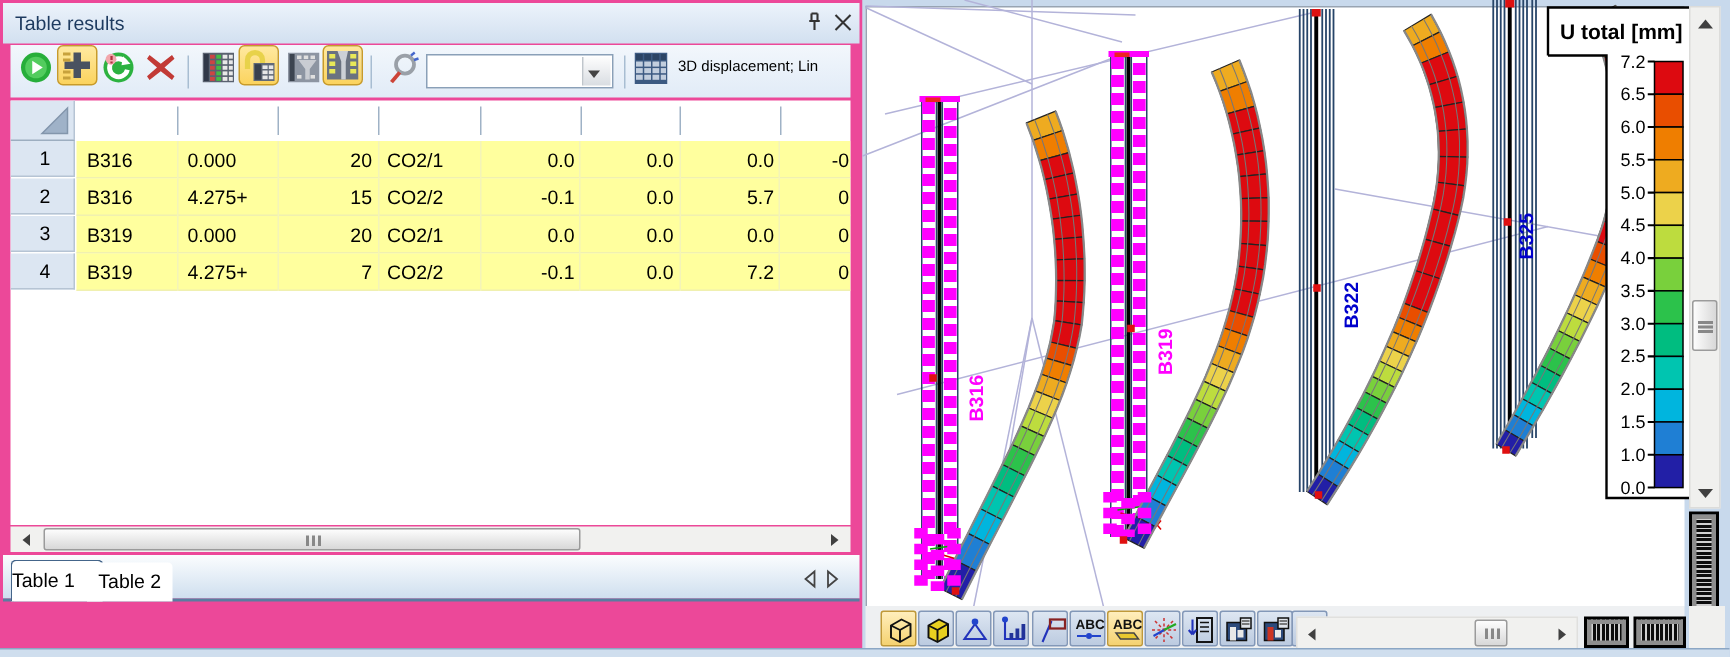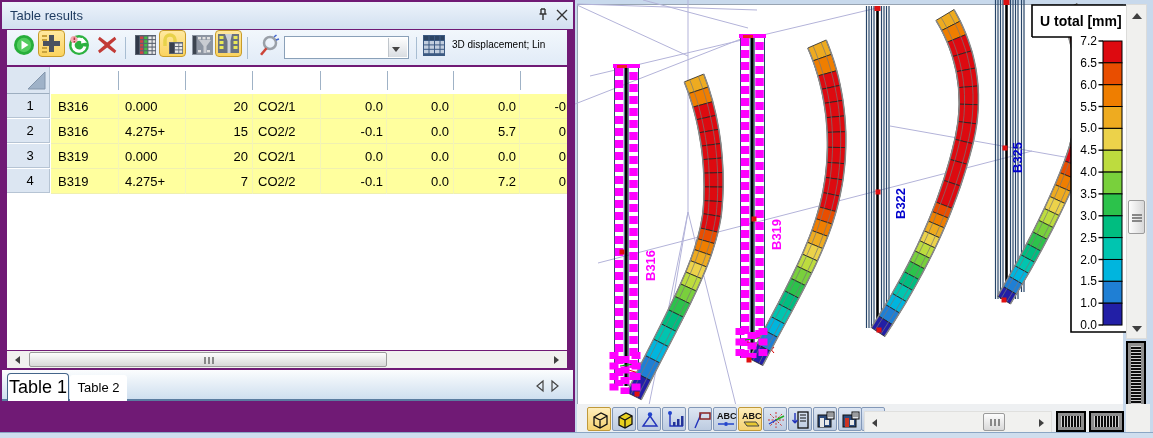--- a/index.html
+++ b/index.html
@@ -1,17 +1,17 @@
 <!DOCTYPE html>
 <html><head><meta charset="utf-8"><style>
 *{margin:0;padding:0;box-sizing:border-box}
 body{width:1153px;height:438px;overflow:hidden;font-family:"Liberation Sans",sans-serif;background:#c8d9ec;position:relative}
 .abs{position:absolute}
 
-#lp{position:absolute;left:0;top:0;width:575px;height:438px;background:#701a75}
+#lp{position:absolute;left:0;top:0;width:575px;height:438px;background:#ec4899}
 #lp-title{position:absolute;left:2px;top:2px;width:571px;height:27px;background:linear-gradient(#ecf3fb,#d2e0f0);color:#1d3a5f;font-size:13px;line-height:27px;padding-left:8px}
 #lp-pin{position:absolute;left:536px;top:8px;width:14px;height:14px}
 #lp-x{position:absolute;left:555px;top:8px;width:14px;height:14px}
 #lp-tb{position:absolute;left:7px;top:30px;width:560px;height:35px;background:linear-gradient(#f2f7fc,#e1ebf7)}
 .sep{position:absolute;top:7px;width:1px;height:22px;background:#a8bdd2}
 #combo{position:absolute;left:277px;top:6px;width:125px;height:23px;background:#fff;border:1px solid #8aa0b8}
 #combo .btn{position:absolute;right:1px;top:1px;width:19px;height:19px;background:linear-gradient(#fdfdfd,#d9dde2);border-left:1px solid #c0c6cc}
 #combo .arr{position:absolute;right:7px;top:9px;width:0;height:0;border-left:4px solid transparent;border-right:4px solid transparent;border-top:5px solid #444}
 #tb-text{position:absolute;left:445px;top:9px;font-size:10px;color:#000;white-space:nowrap}
 
@@ -23,22 +23,22 @@
 .yrow{position:absolute;left:44px;width:516px;height:25px;background:#ffff9e;font-size:13px;line-height:25px}
 .ycell{position:absolute;top:0;height:25px;white-space:nowrap}
 .r{text-align:right}
 
 #lsb{position:absolute;left:7px;top:351px;width:560px;height:17px;background:#f1f1ef}
 .sbarrow{position:absolute;top:5px;width:0;height:0;border-top:4px solid transparent;border-bottom:4px solid transparent}
 #lsb-thumb{position:absolute;left:22px;top:1px;width:358px;height:15px;background:linear-gradient(#fdfdfd,#d8d8d8);border:1px solid #9b9b9b;border-radius:2px}
 .grip{position:absolute;top:4px;width:1.5px;height:7px;background:#888}
 
 #ltabs{position:absolute;left:2px;top:370px;width:571px;height:31px;background:linear-gradient(#fbfdfe,#cfdfef);border-bottom:2px solid #5a7ca0}
-.tab1{position:absolute;left:5px;top:3px;width:62px;height:28px;background:#fff;border:1px solid #44658a;border-bottom:none;border-radius:4px 4px 0 0;font-size:18px;text-align:center;line-height:26px}
-.tab2{position:absolute;left:68px;top:5px;width:57px;height:26px;background:#fff;border-radius:3px 3px 0 0;font-size:13px;text-align:center;line-height:25px}
+.tab1{position:absolute;left:5px;top:3px;width:62px;height:28px;background:#fff;border:1px solid #44658a;border-bottom:none;border-radius:4px 4px 0 0;font-size:13px;text-align:left;line-height:26px}
+.tab2{position:absolute;left:56px;top:5px;width:57px;height:26px;background:#fff;border-radius:3px 3px 0 0;font-size:13px;text-align:center;line-height:25px}
 .navarr{position:absolute;top:9px;font-size:13px;color:#333}
 #dtabs{position:absolute;left:2px;top:403px;width:571px;height:28px;background:#b9cde2}
 .dtab{position:absolute;left:8px;top:1px;width:142px;height:27px;background:linear-gradient(#fcfdfe,#dbe7f3);border:1px solid #8ca6c2;border-bottom:none;border-radius:4px 4px 0 0;font-size:13px;color:#1a1a1a;line-height:25px;padding-left:10px}
 
 #rp{position:absolute;left:575px;top:0;width:578px;height:438px;background:#c8d9ec}
 #rview{position:absolute;left:2px;top:4px;width:546px;height:400px;background:#fff;border-top:1px solid #98a4b2;border-left:1px solid #98a4b2}
 #rsvg{position:absolute;left:-578px;top:-5px}
 #vsb{position:absolute;left:551px;top:4px;width:21px;height:335px;background:#f0f0ee;border:1px solid #dcdcda}
 #vsb .tri-up{position:absolute;left:5px;top:8px;width:0;height:0;border-left:5px solid transparent;border-right:5px solid transparent;border-bottom:6px solid #404040}
 #vsb .tri-dn{position:absolute;left:5px;bottom:6px;width:0;height:0;border-left:5px solid transparent;border-right:5px solid transparent;border-top:6px solid #404040}

